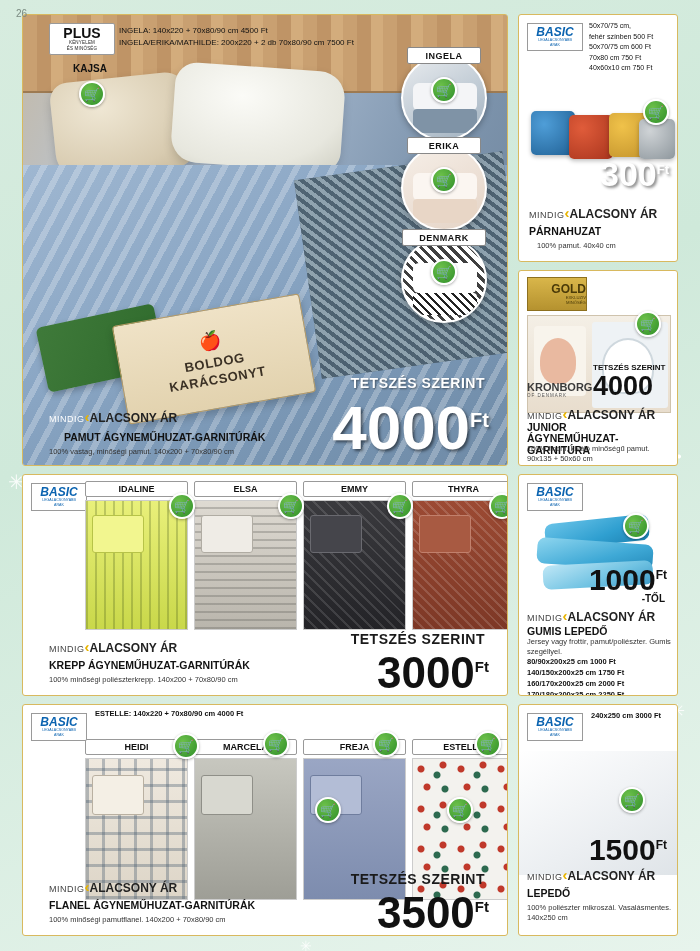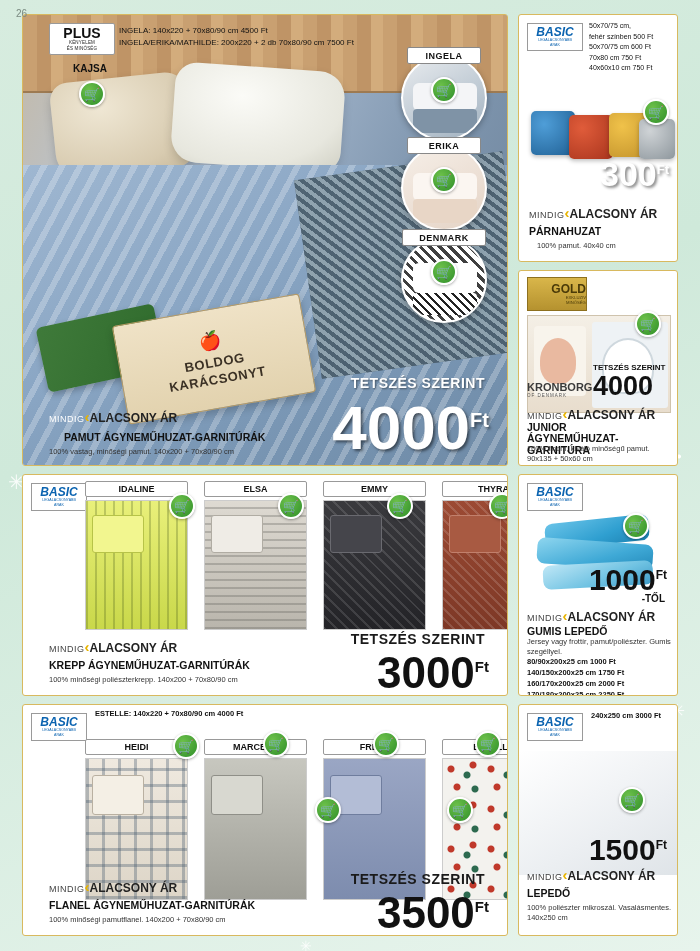--- a/index.html
+++ b/index.html
@@ -163,21 +163,21 @@
   #junior { left: 496px; top: 256px; width: 160px; height: 196px; }
   #krepp { left: 0; top: 460px; width: 486px; height: 222px; }
   #gumis { left: 496px; top: 460px; width: 160px; height: 222px; }
   #flanel { left: 0; top: 690px; width: 486px; height: 232px; }
   #lepedo { left: 496px; top: 690px; width: 160px; height: 232px; }
 
   .pillow-sq {
     position: absolute; width: 44px; height: 44px; border-radius: 5px;
     box-shadow: 0 2px 4px rgba(0,0,0,.25);
   }
-  .col4 { display: flex; gap: 16px; justify-content: center; }
+  .col4 { display: flex; gap: 6px; justify-content: center; }
   .set-card { width: 103px; }
   .set-name {
     text-align: center; font-weight: bold; font-size: 9px; color: #111;
     background: #fff; border: 1px solid #999; border-radius: 2px; padding: 2px 0; margin-bottom: 3px;
   }
   .set-img { height: 130px; border: 1px solid #ccc; position: relative; overflow: hidden; }
   .towel {
     position: absolute; border-radius: 8px;
     background: linear-gradient(160deg, #69c3e8, #2f9fd0 60%, #1d82b2);
   }

